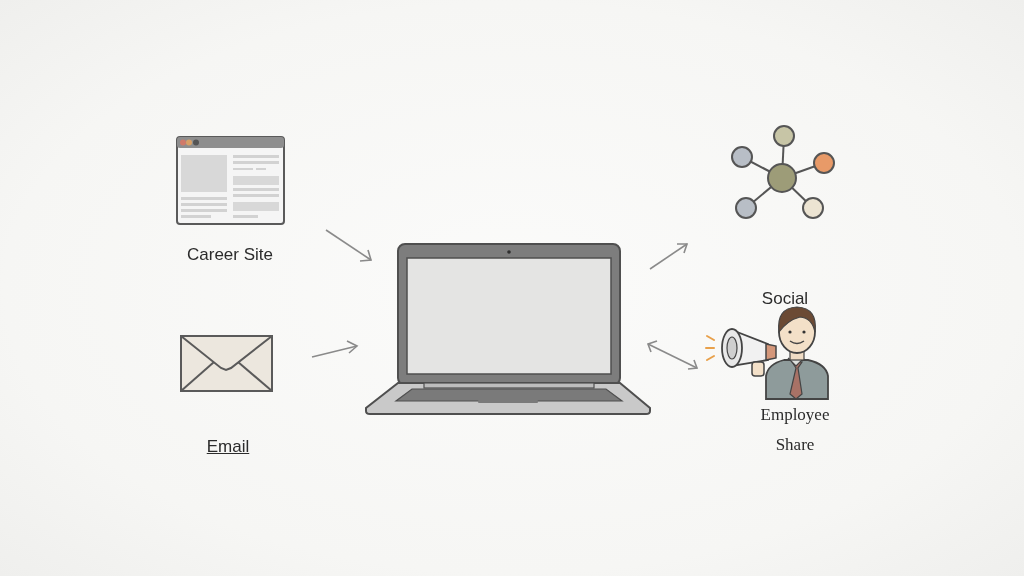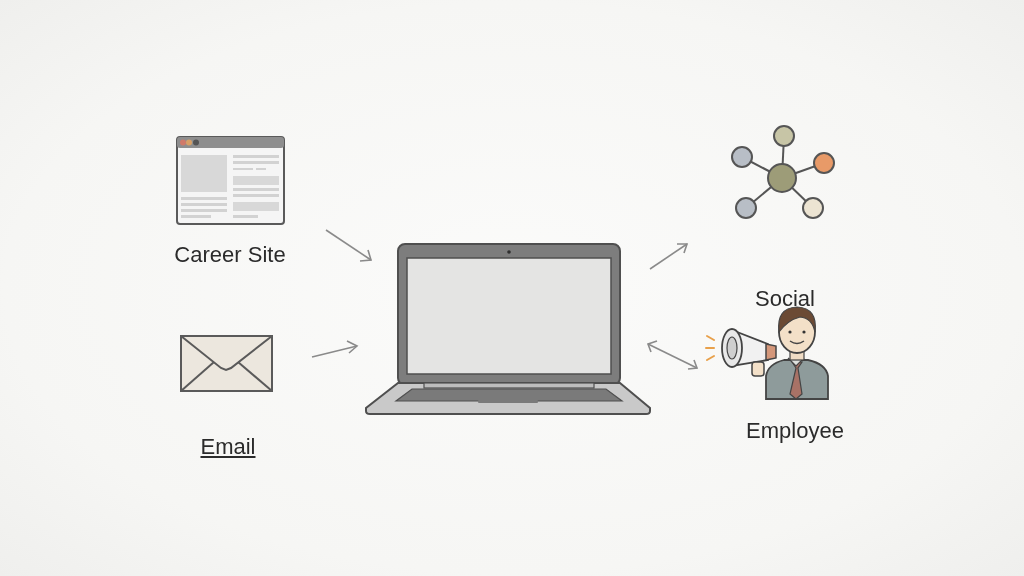--- a/index.html
+++ b/index.html
@@ -2,21 +2,21 @@
 <html><head>
 <meta charset="utf-8">
 <style>
   html, body { margin:0; padding:0; }
   body {
     width:1024px; height:576px; overflow:hidden; position:relative;
     background: radial-gradient(ellipse at center, #fbfbfa 0%, #f6f6f4 70%, #efefed 100%);
     font-family: "Liberation Sans", sans-serif;
   }
   .label {
-    position:absolute; color:#2b2b2b; font-size:22px; text-align:center;
+    position:absolute; color:#2b2b2b; font-size:17px; text-align:center;
     line-height:30px; white-space:nowrap;
   }
   svg { position:absolute; overflow:visible; }
 </style>
 </head>
 <body>
 
 <svg style="left:176px;top:136px" width="110" height="90" viewBox="0 0 110 90">
   <rect x="1" y="1" width="107" height="87" rx="3" fill="#f5f5f5" stroke="#5a5a5a" stroke-width="2"></rect>
   <rect x="1" y="1" width="107" height="11" rx="3" fill="#8e8e8e"></rect>
@@ -106,15 +106,16 @@
   <path d="M62,42 L72,44 L72,56 L62,58 Z" fill="#d4977a" stroke="#444" stroke-width="1.5"></path>
   <ellipse cx="28" cy="46" rx="10" ry="19" fill="#e8e8e8" stroke="#444" stroke-width="1.8"></ellipse>
   <ellipse cx="28" cy="46" rx="5" ry="11" fill="#cfcfcf" stroke="#444" stroke-width="1.2"></ellipse>
   <rect x="48" y="60" width="12" height="14" rx="3" fill="#f3e0c8" stroke="#444" stroke-width="1.5"></rect>
   <g stroke="#e8a04a" stroke-width="2" stroke-linecap="round">
     <line x1="3" y1="34" x2="10" y2="38"></line>
     <line x1="2" y1="46" x2="10" y2="46"></line>
     <line x1="3" y1="58" x2="10" y2="54"></line>
   </g>
 </svg>
-<div class="label" style="left:720px;top:416px;width:150px;">
+<div class="label" style="left:720px;top:400px;width:150px;font-family:Liberation Serif, serif;">
   <div>Employee</div>
+  <div>Share</div>
 </div>
 
 </body></html>

